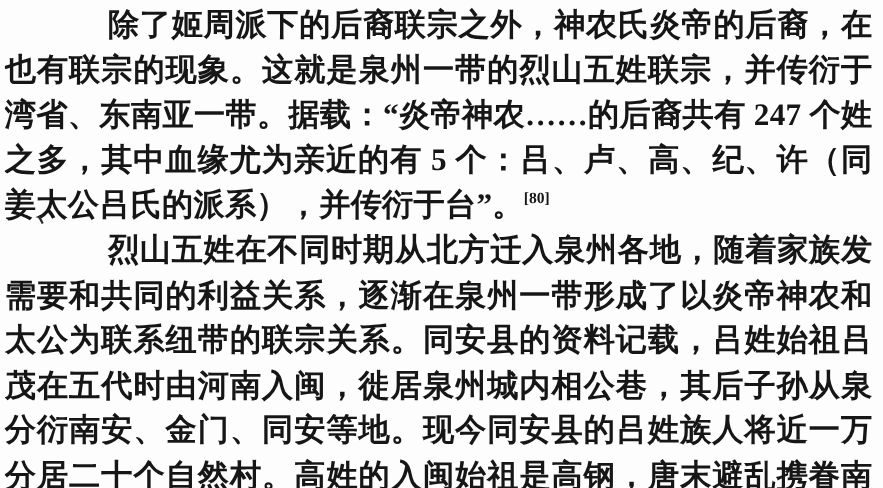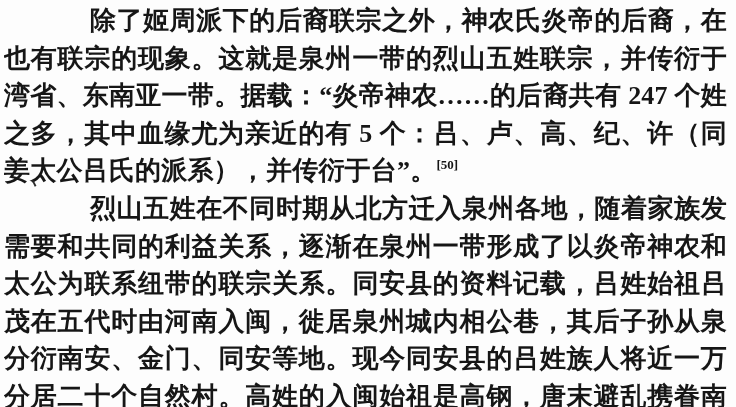--- a/index.html
+++ b/index.html
@@ -58,21 +58,21 @@
 </head>
 <body>
 
 <div class="page">
 
   <div class="line indent">除了姬周派下的后裔联宗之外，神农氏炎帝的后裔，在福建</div>
   <div class="line">也有联宗的现象。这就是泉州一带的烈山五姓联宗，并传衍于台</div>
   <div class="line">湾省、东南亚一带。据载：“炎帝神农……的后裔共有 247 个姓氏</div>
   <div class="line">之多，其中血缘尤为亲近的有 5 个：吕、卢、高、纪、许（同属</div>
 
-  <div class="line end"><span>姜太公吕氏的派系），并传衍于台”。</span><sup class="footnote">[50]</sup></div>
+  <div class="line end"><span>姜太公吕氏的派系），并传衍于台”。</span><sup class="footnote">[80]</sup></div>
 
   <div class="line indent">烈山五姓在不同时期从北方迁入泉州各地，随着家族发展的</div>
   <div class="line">需要和共同的利益关系，逐渐在泉州一带形成了以炎帝神农和姜</div>
   <div class="line">太公为联系纽带的联宗关系。同安县的资料记载，吕姓始祖吕竟</div>
   <div class="line">茂在五代时由河南入闽，徙居泉州城内相公巷，其后子孙从泉州</div>
   <div class="line">分衍南安、金门、同安等地。现今同安县的吕姓族人将近一万人，</div>
   <div class="line">分居二十个自然村。高姓的入闽始祖是高钢，唐末避乱携眷南下，</div>
 
   <span class="stray">丶</span>
 

